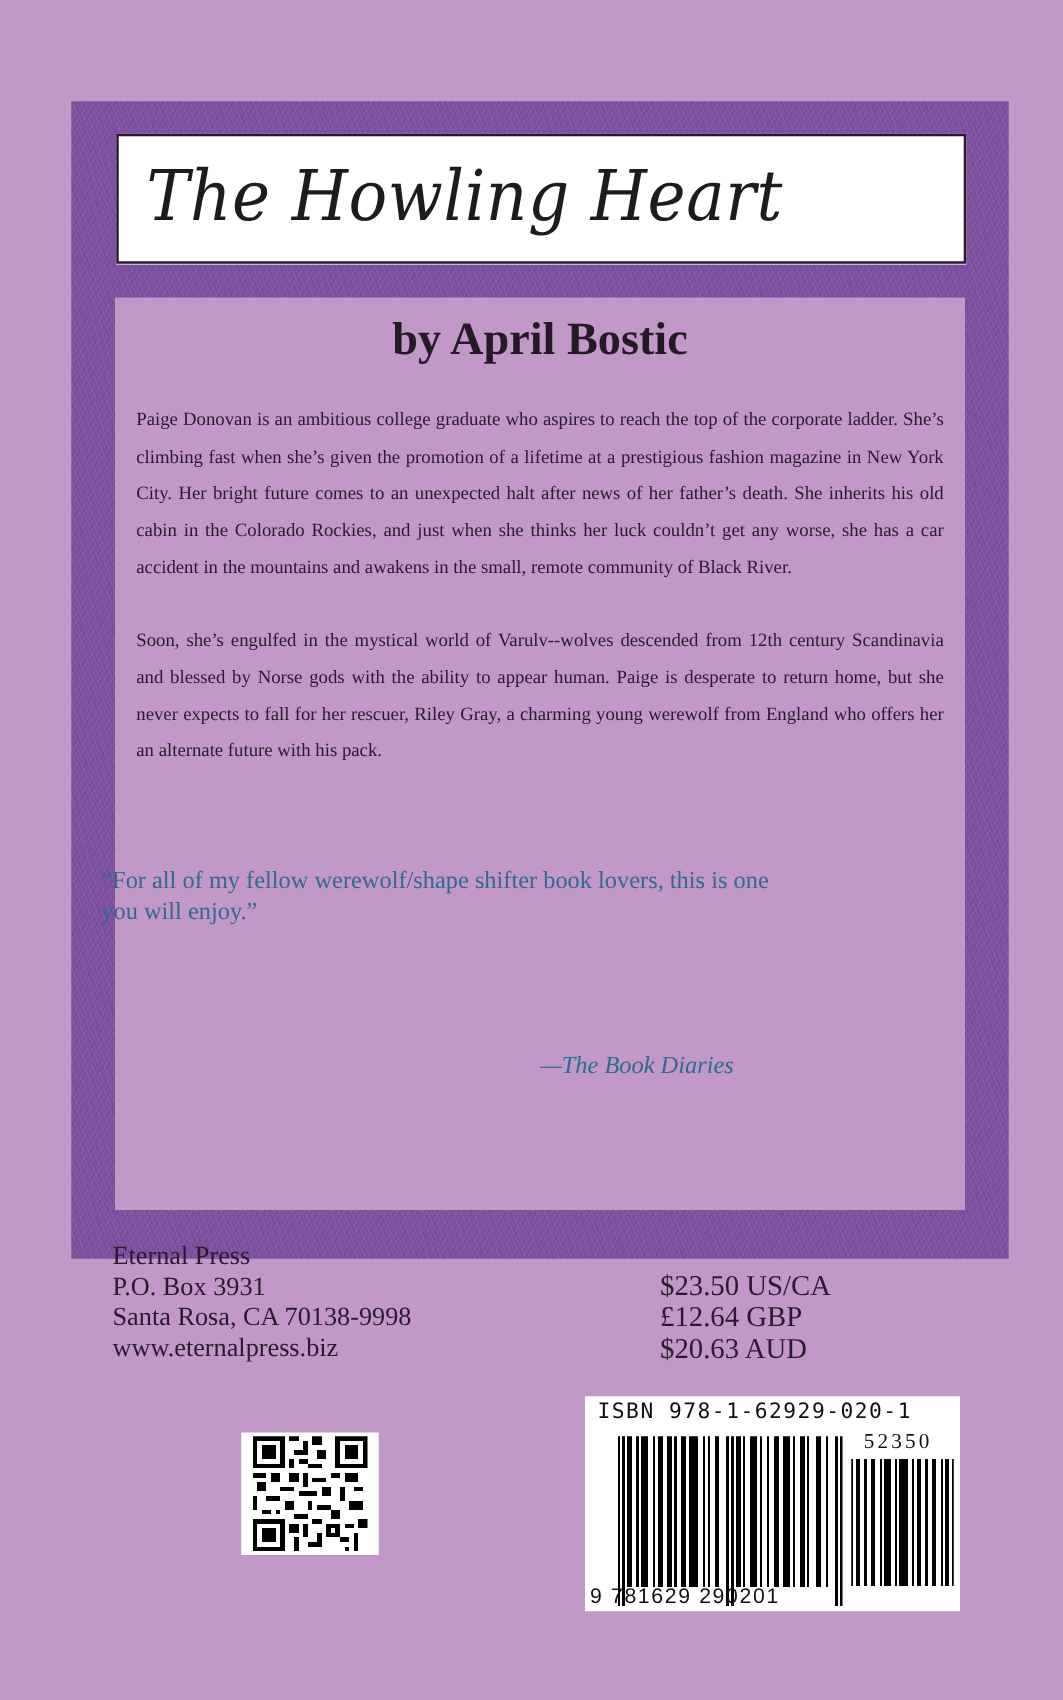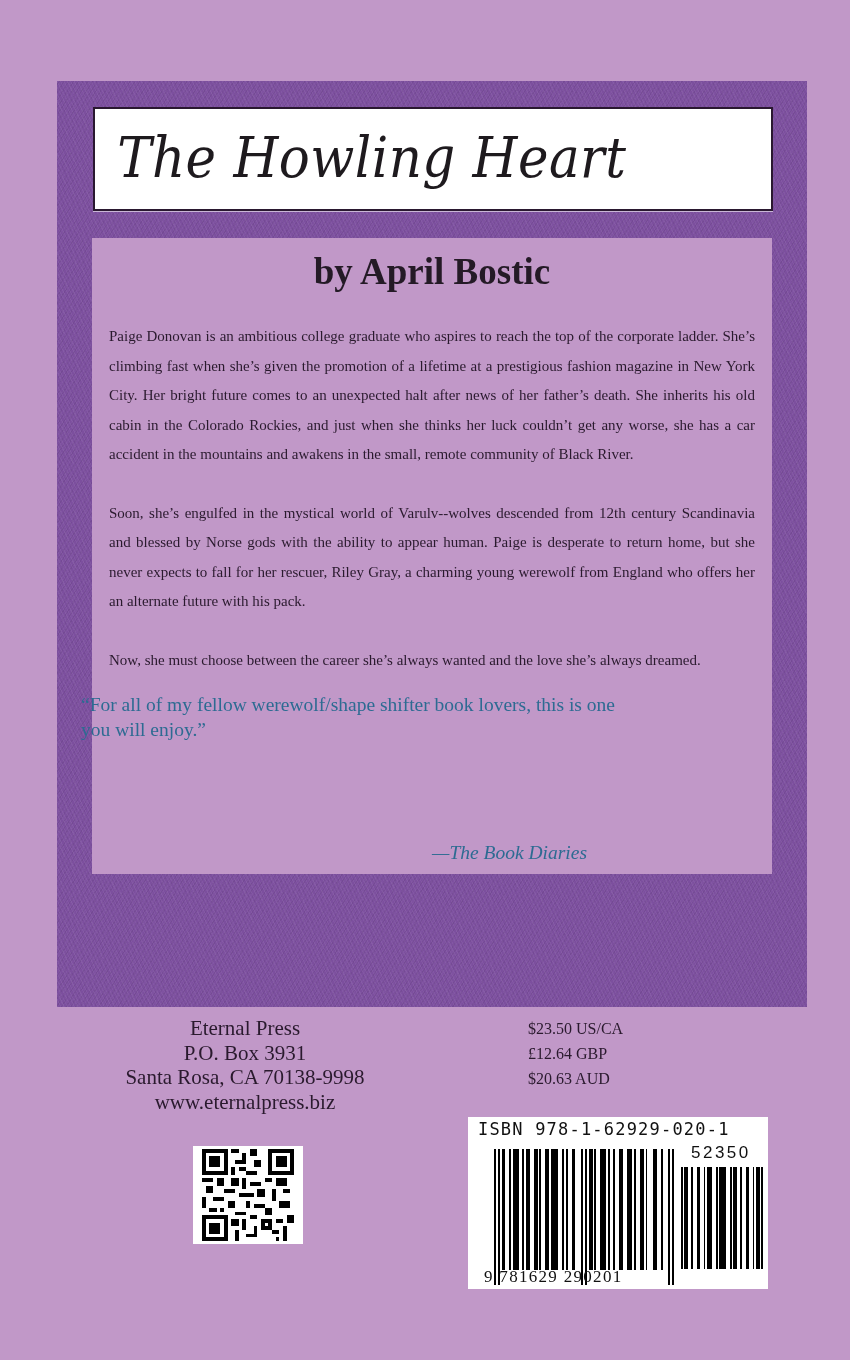--- a/index.html
+++ b/index.html
@@ -33,21 +33,21 @@
     font-style: italic;
     font-size: 56px;
     color: #1e1a1e;
     letter-spacing: 0.5px;
     transform: scaleX(0.92);
     white-space: nowrap;
     margin-top: -4px;
   }
   .panel {
     position: absolute;
-    left: 35px; top: 157px; width: 680px; height: 636px;
+    left: 35px; top: 157px; width: 680px; height: 730px;
     background: #c198c8;
   }
   .author {
     position: absolute;
     left: 0; right: 0; top: 12px;
     text-align: center;
     font-family: "Liberation Serif", serif;
     font-weight: bold;
     font-size: 37px;
     color: #241a26;
@@ -71,30 +71,29 @@
   .quote-attr {
     position: absolute;
     left: 91px; top: 842px; width: 496px;
     text-align: right;
     font-style: italic;
     font-size: 19.5px;
     color: #2d6b92;
   }
   .publisher {
     position: absolute;
-    left: 90px; top: 1016px; width: 310px;
-    text-align: center;
+    left: 90px; top: 992px; width: 310px;
     font-size: 21px;
     line-height: 24.5px;
     color: #2a1a2e;
   }
   .prices {
     position: absolute;
     left: 528px; top: 1016px;
-    font-size: 16px;
+    font-size: 23px;
     line-height: 25px;
     color: #2a1a2e;
   }
   .qr {
     position: absolute;
     left: 193px; top: 1146px; width: 110px; height: 98px;
     background: #fff;
     display: flex; align-items: center; justify-content: center;
   }
   .barcode-box {
@@ -105,48 +104,47 @@
   .isbn-label {
     position: absolute; left: 10px; top: 2px;
     font-family: "DejaVu Sans Mono", monospace;
     font-size: 17px; letter-spacing: 1.2px;
     color: #111;
     white-space: nowrap;
     text-align: right;
   }
   .price-code {
     position: absolute; left: 223px; top: 26px;
-    font-family: Liberation Sans, sans-serif;
+    font-family: Liberation Serif, serif;
     font-size: 17px; letter-spacing: 2.5px;
     color: #111;
   }
   .ean-digits {
-    position: absolute; left: 16px; top: 150px;
-    font-family: Liberation Serif, serif;
+    position: absolute; left: 4px; top: 150px;
+    font-family: Liberation Sans, sans-serif;
     font-size: 17px; letter-spacing: 1.3px;
     color: #111;
     background: transparent;
     white-space: pre;
   }
   .bars-main { position: absolute; left: 26px; top: 32px; width: 180px; height: 136px; }
   .bars-addon { position: absolute; left: 213px; top: 50px; width: 82px; height: 102px; }
 </style>
 </head>
 <body>
 
 <div class="frame">
   <div class="title-box">
     <span class="title-text">The Howling Heart</span>
   </div>
   <div class="panel">
     <div class="author">by April Bostic</div>
     <div class="blurb">
       <p>Paige Donovan is an ambitious college graduate who aspires to reach the top of the corporate ladder. She’s climbing fast when she’s given the promotion of a lifetime at a prestigious fashion magazine in New York City. Her bright future comes to an unexpected halt after news of her father’s death. She inherits his old cabin in the Colorado Rockies, and just when she thinks her luck couldn’t get any worse, she has a car accident in the mountains and awakens in the small, remote community of Black River.</p>
       <p>Soon, she’s engulfed in the mystical world of Varulv--wolves descended from 12th century Scandinavia and blessed by Norse gods with the ability to appear human. Paige is desperate to return home, but she never expects to fall for her rescuer, Riley Gray, a charming young werewolf from England who offers her an alternate future with his pack.</p>
-      <p>Now, she must choose between the career she’s always wanted and the love she’s always dreamed.</p>
     </div>
   </div>
 </div>
 
 <div class="quote">“For all of my fellow werewolf/shape shifter book lovers, this is one you will enjoy.”</div>
 <div class="quote-attr">—The Book Diaries</div>
 
 <div class="publisher">
   <div>Eternal Press</div>
   <div>P.O. Box 3931</div>

